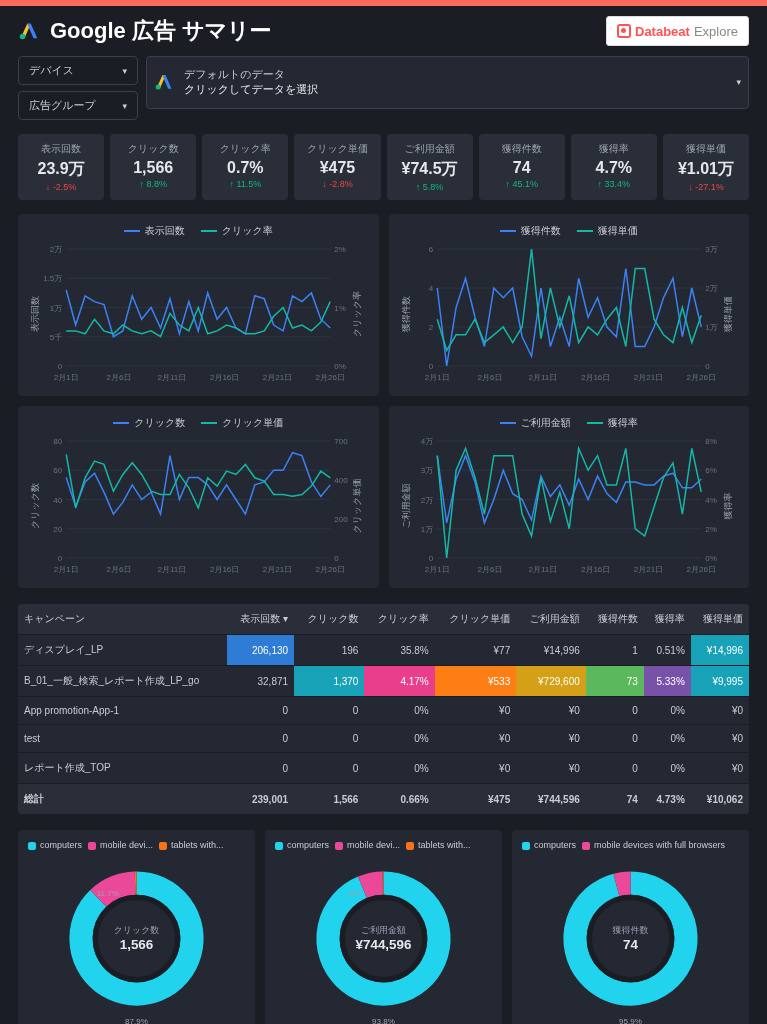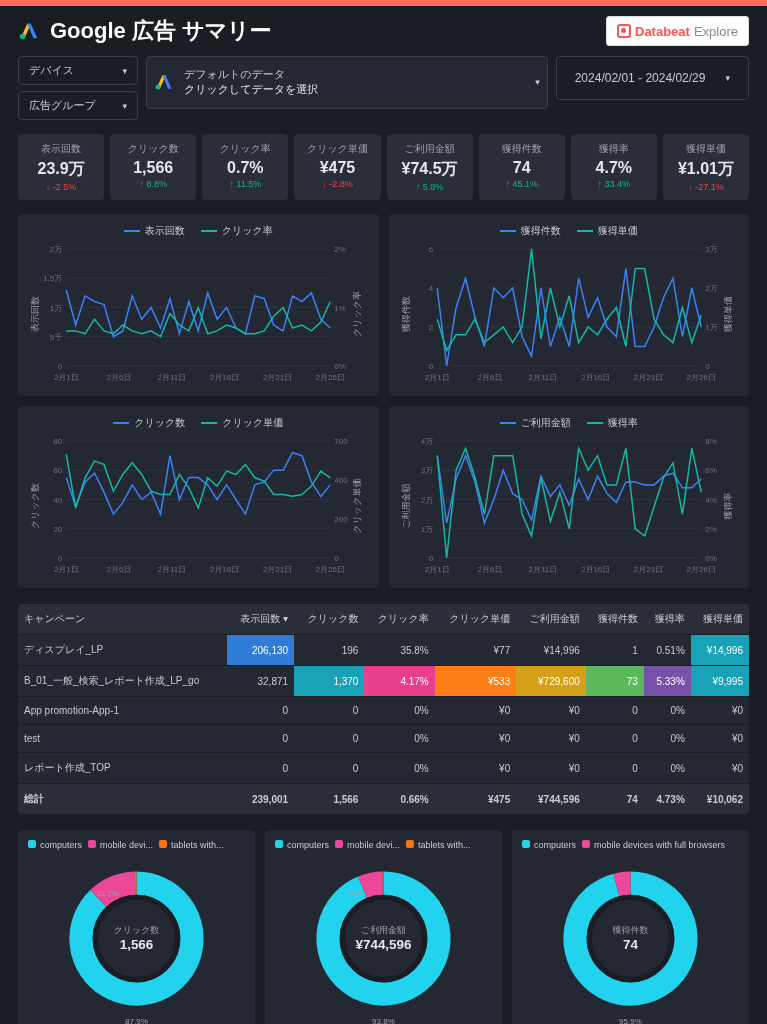--- a/index.html
+++ b/index.html
@@ -48,21 +48,21 @@
 .hl-cyan{background:#17a2b8;color:#fff}
 .hl-mag{background:#e83e8c;color:#fff}
 .hl-org{background:#fd7e14;color:#fff}
 .hl-yel{background:#d4a017;color:#fff}
 .hl-grn{background:#5cb85c;color:#fff}
 .hl-pur{background:#7852a9;color:#fff}
 tr.total td{font-weight:600;background:#2a2e38}
 .donuts{display:grid;grid-template-columns:1fr 1fr 1fr;gap:10px;padding:8px 18px 18px}
 .donut-box{background:#242832;border-radius:4px;padding:10px}
 .donut-legend{display:flex;flex-wrap:wrap;gap:6px;font-size:9px;justify-content:flex-start;margin-bottom:8px}
-.donut-legend span{display:flex;align-items:flex-start;gap:4px}
+.donut-legend span{display:flex;align-items:flex-end;gap:4px}
 .dot{width:8px;height:8px;border-radius:2px;display:inline-block}
 .donut-svg{width:100%;height:170px}
 .donut-center{font-size:10px;fill:#9ca3af;text-anchor:middle}
 .donut-val{font-size:15px;fill:#e5e7eb;text-anchor:middle;font-weight:600}
 .donut-pct{font-size:9px;fill:#9ca3af;text-anchor:middle}
 </style>
 </head>
 <body>
 
 <div class="topbar"></div>
@@ -91,23 +91,20 @@
   <div class="data-sel">
     <svg width="20" height="20" viewBox="0 0 24 24">
       <path d="M3 20 L10 4 L14 4 L7 20 Z" fill="#fbbf24"></path>
         <path d="M14 4 L21 20 L17 20 L10 4 Z" fill="#3b82f6"></path>
         <circle cx="5" cy="18" r="3" fill="#10b981"></circle>
     </svg>
     <div class="data-sel-txt">
       <div>デフォルトのデータ</div>
       <div style="color:#e5e7eb">クリックしてデータを選択</div>
     </div>
-  </div>
-  <div class="date-sel">
-    <span>2024/02/01 - 2024/02/29</span>
   </div>
 </div>
 
 <div class="kpis" id="kpi-row">
     <div class="kpi">
       <div class="kpi-label">表示回数</div>
       <div class="kpi-val">23.9万</div>
       <div class="kpi-delta dn">↓ -2.5%</div>
     </div>
     <div class="kpi">

